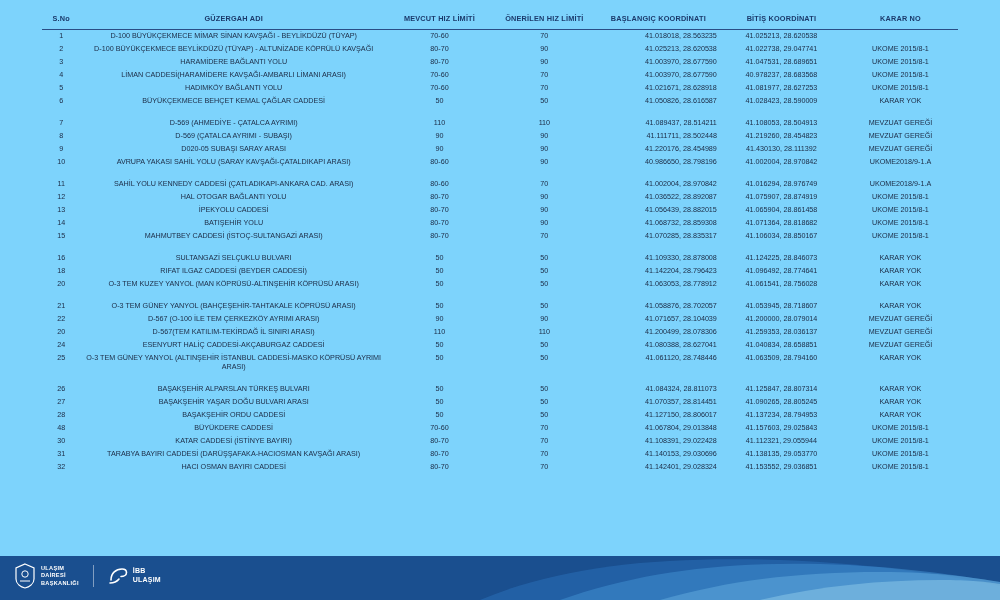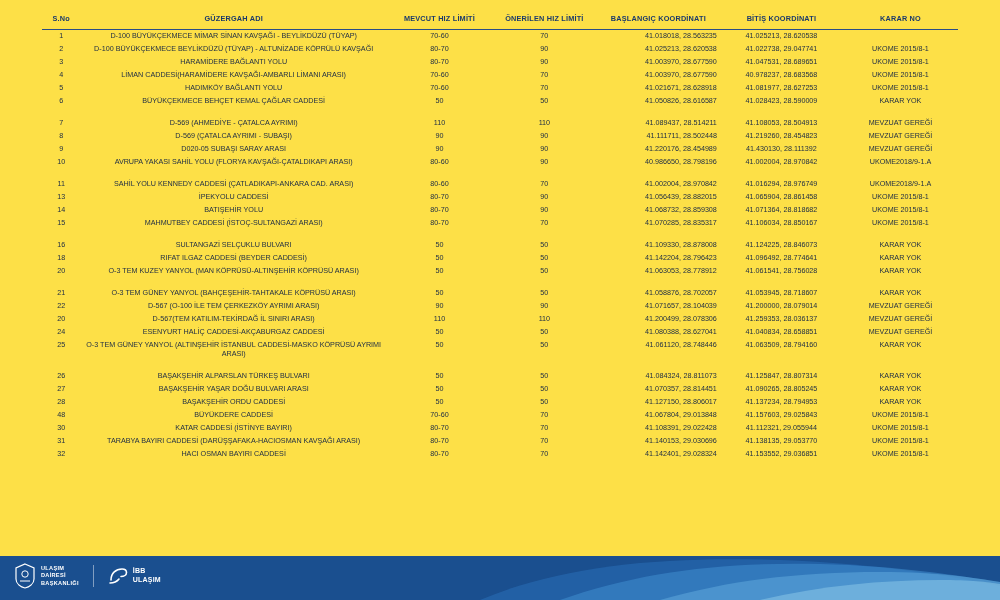--- a/index.html
+++ b/index.html
@@ -10,21 +10,21 @@
     width: 1000px;
     height: 600px;
     background: #ffffff;
     font-family: "Liberation Sans", sans-serif;
     overflow: hidden;
   }
   .page {
     position: relative;
     width: 1000px;
     height: 600px;
-    background: #fde047;
+    background: #7dd3fc;
   }
   .table-wrap {
     position: absolute;
     left: 42px;
     top: 8px;
     width: 916px;
   }
   table.data {
     border-collapse: collapse;
     width: 916px;
@@ -252,38 +252,47 @@
             <td class="c-no">9</td>
             <td class="c-name">D020-05 SUBAŞI SARAY ARASI</td>
             <td class="c-mevcut">90</td>
             <td class="c-oneri">90</td>
             <td class="c-bas">41.220176, 28.454989</td>
             <td class="c-bit">41.430130, 28.111392</td>
             <td class="c-karar">MEVZUAT GEREĞİ</td>
           </tr>
           <tr>
             <td class="c-no">10</td>
-            <td class="c-name">AVRUPA YAKASI SAHİL YOLU (FLORYA KAVŞAĞI-ÇATALDIKAPI ARASI)</td>
+            <td class="c-name">AVRUPA YAKASI SAHİL YOLU (SARAY KAVŞAĞI-ÇATALDIKAPI ARASI)</td>
             <td class="c-mevcut">80-60</td>
             <td class="c-oneri">90</td>
             <td class="c-bas">40.986650, 28.798196</td>
             <td class="c-bit">41.002004, 28.970842</td>
             <td class="c-karar">UKOME2018/9-1.A</td>
           </tr>
           <tr class="gap-row">
             <td colspan="7"></td>
           </tr>
           <tr>
             <td class="c-no">11</td>
             <td class="c-name">SAHİL YOLU KENNEDY CADDESİ (ÇATLADIKAPI-ANKARA CAD. ARASI)</td>
             <td class="c-mevcut">80-60</td>
             <td class="c-oneri">70</td>
             <td class="c-bas">41.002004, 28.970842</td>
             <td class="c-bit">41.016294, 28.976749</td>
             <td class="c-karar">UKOME2018/9-1.A</td>
+          </tr>
+          <tr>
+            <td class="c-no">12</td>
+            <td class="c-name">HAL OTOGAR BAĞLANTI YOLU</td>
+            <td class="c-mevcut">80-70</td>
+            <td class="c-oneri">90</td>
+            <td class="c-bas">41.036522, 28.892087</td>
+            <td class="c-bit">41.075907, 28.874919</td>
+            <td class="c-karar">UKOME 2015/8-1</td>
           </tr>
           <tr>
             <td class="c-no">13</td>
             <td class="c-name">İPEKYOLU CADDESİ</td>
             <td class="c-mevcut">80-70</td>
             <td class="c-oneri">90</td>
             <td class="c-bas">41.056439, 28.882015</td>
             <td class="c-bit">41.065904, 28.861458</td>
             <td class="c-karar">UKOME 2015/8-1</td>
           </tr>

